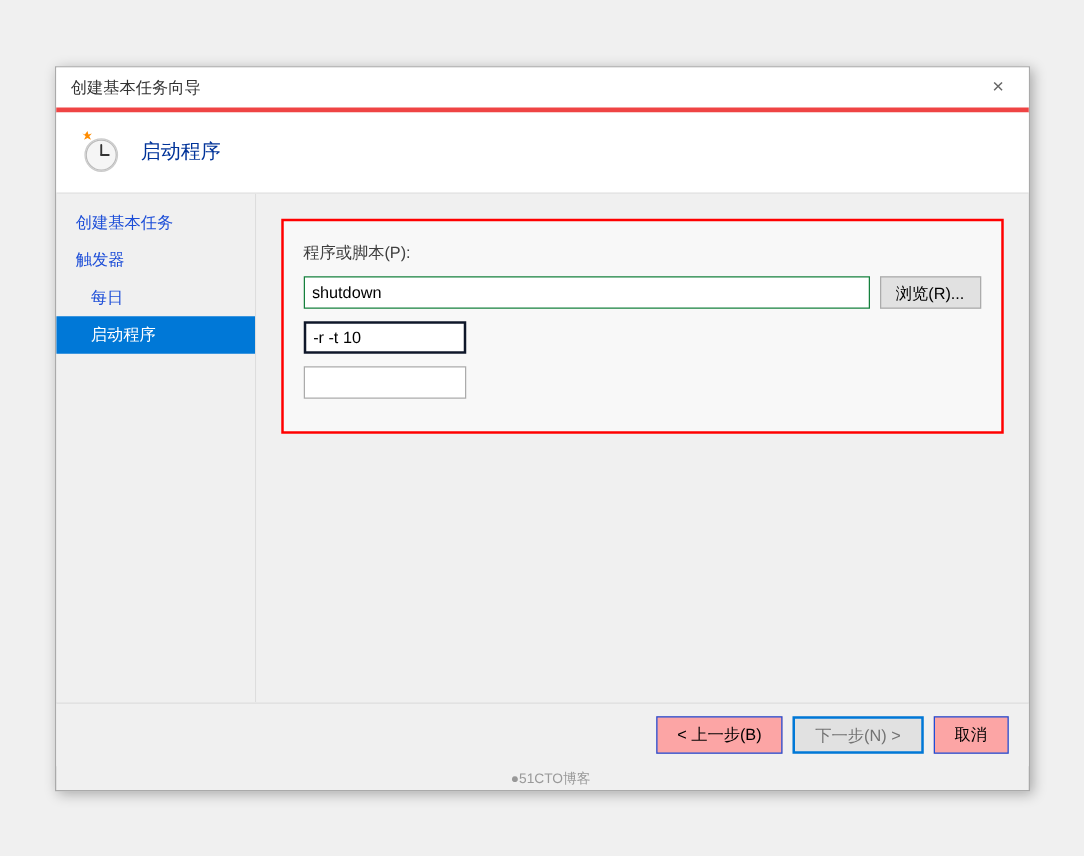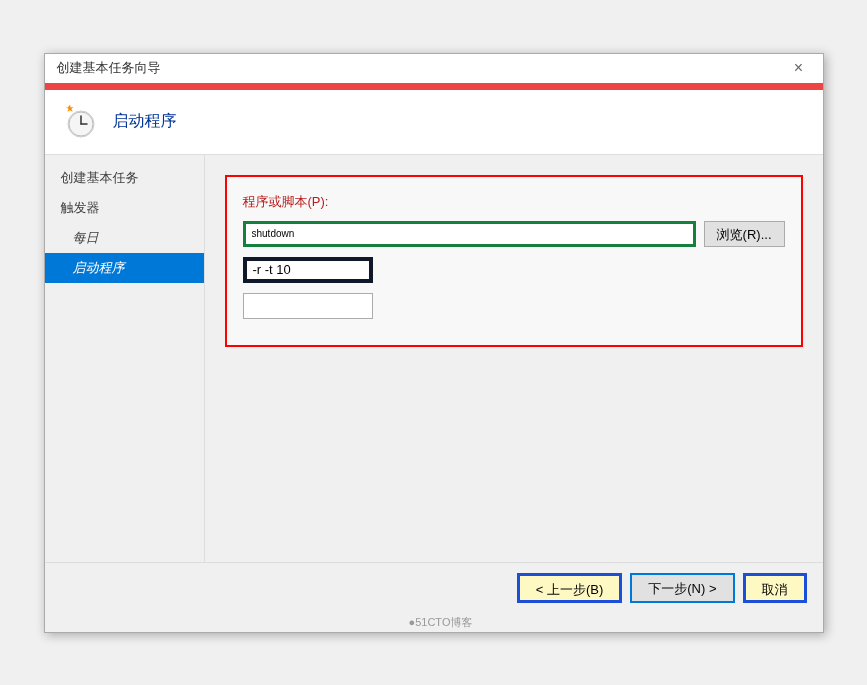--- a/index.html
+++ b/index.html
@@ -22,21 +22,21 @@
       box-shadow: 2px 2px 10px rgba(0,0,0,0.3);
       display: flex;
       flex-direction: column;
     }
     .title-bar {
       background: #fff;
       padding: 8px 12px;
       display: flex;
       align-items: center;
       justify-content: space-between;
-      border-bottom: 7px solid #ef4444;
+      border-bottom: 4px solid #ef4444;
       height: 36px;
     }
     .title-bar-left {
       display: flex;
       align-items: center;
       gap: 8px;
     }
     .title-bar-title {
       font-size: 13px;
       color: #333;
@@ -80,75 +80,74 @@
     }
     .sidebar {
       width: 160px;
       background: #f0f0f0;
       padding: 8px 0;
       border-right: 1px solid #ddd;
     }
     .sidebar-item {
       padding: 6px 16px;
       cursor: pointer;
-      color: #404040;
+      color: #1d4ed8;
       font-size: 13px;
     }
     .sidebar-item.active {
       background: #0078d7;
       color: #fff;
     }
     .sidebar-item.indented {
       padding-left: 28px;
-      font-style: italic;
     }
     .main-content {
       flex: 1;
       padding: 20px;
       background: #f0f0f0;
     }
     .red-box {
       border: 2px solid red;
       padding: 16px;
       background: #f8f8f8;
     }
     .form-row {
       display: flex;
       align-items: center;
       margin-bottom: 10px;
     }
     .form-label {
       width: 160px;
-      color: #b91c1c;
+      color: #404040;
       font-size: 13px;
       flex-shrink: 0;
     }
     .form-input {
       flex: 1;
       height: 26px;
-      border: 3px solid #15803d;
+      border: 1px solid #15803d;
       padding: 2px 6px;
-      font-size: 10px;
+      font-size: 13px;
       outline: none;
     }
     .browse-btn {
       margin-left: 8px;
       padding: 4px 12px;
       height: 26px;
       border: 1px solid #ababab;
       background: #e1e1e1;
       cursor: pointer;
       font-size: 13px;
       white-space: nowrap;
       text-align: center;
     }
     .params-input {
       width: 130px;
       height: 26px;
-      border: 4px solid #0f172a;
+      border: 2px solid #0f172a;
       padding: 2px 6px;
       font-size: 13px;
       outline: none;
     }
     .start-input {
       width: 130px;
       height: 26px;
       border: 1px solid #ababab;
       padding: 2px 6px;
       font-size: 13px;
@@ -158,29 +157,29 @@
       padding: 10px 16px;
       display: flex;
       justify-content: flex-end;
       gap: 8px;
       border-top: 1px solid #ddd;
       background: #f0f0f0;
     }
     .footer-btn {
       padding: 5px 16px;
       height: 30px;
-      border: 3px solid #1d4ed8;
-      background: #fef9c3;
+      border: 1px solid #1d4ed8;
+      background: #fca5a5;
       cursor: pointer;
       font-size: 13px;
     }
     .footer-btn.primary {
       border: 2px solid #0078d7;
       background: #e1e1e1;
-      color: #000000;
+      color: #737373;
     }
     .watermark {
       text-align: center;
       font-size: 11px;
       color: #999;
       padding: 2px;
       margin-left: 14px;
     }
     
     .clock-svg {

